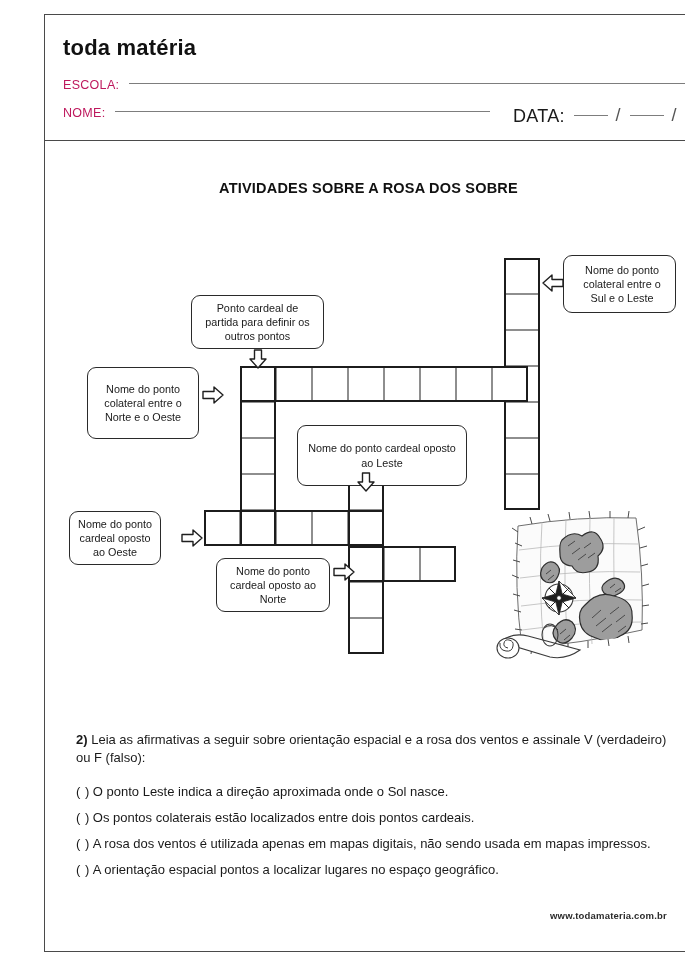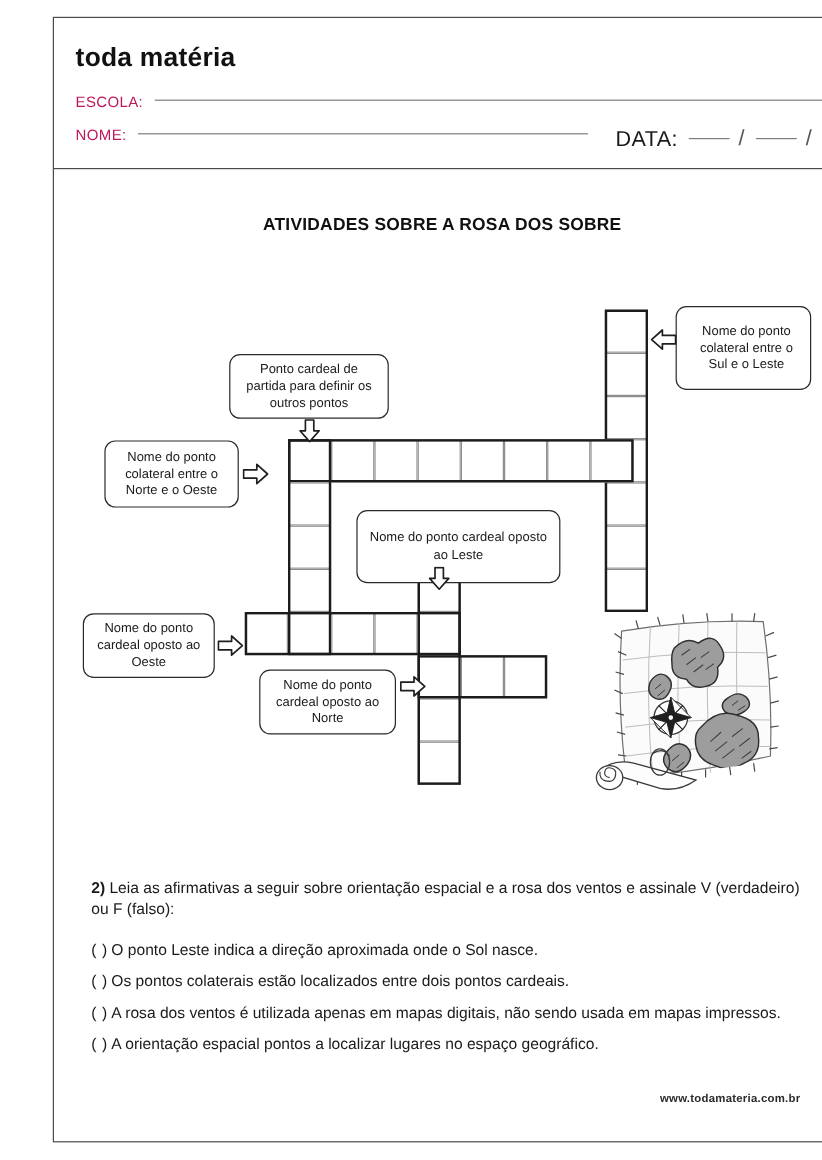--- a/index.html
+++ b/index.html
@@ -283,37 +283,37 @@
     <div class="cw-cell" style="left:303px; top:459px;"></div>
     <div class="cw-cell" style="left:303px; top:531px;"></div>
     <div class="cw-cell" style="left:303px; top:567px;"></div>
     <div class="cw-cell" style="left:303px; top:603px;"></div>
     <div class="cw-word-v" style="left:303px; top:459px; width:36px; height:180px;"></div>
 
     <div class="cw-cell" style="left:339px; top:531px;"></div>
     <div class="cw-cell" style="left:375px; top:531px;"></div>
     <div class="cw-word-h" style="left:303px; top:531px; width:108px; height:36px;"></div>
 
-    <div class="clue" style="left:518px; top:240px; width:113px; height:70px;padding-left:12px;">
+    <div class="clue" style="left:518px; top:240px; width:113px; height:58px;padding-left:12px;">
       <span>Nome do ponto colateral entre o Sul e o Leste</span>
     </div>
 
     <div class="clue" style="left:146px; top:280px; width:133px; height:54px;">
       <span>Ponto cardeal de partida para definir os outros pontos</span>
     </div>
 
-    <div class="clue" style="left:42px; top:352px; width:112px; height:56px;">
+    <div class="clue" style="left:42px; top:352px; width:112px; height:72px;">
       <span>Nome do ponto colateral entre o Norte e o Oeste</span>
     </div>
 
     <div class="clue" style="left:252px; top:410px; width:170px; height:61px;">
       <span>Nome do ponto cardeal oposto ao Leste</span>
     </div>
 
-    <div class="clue" style="left:24px; top:496px; width:110px; height:54px;">
+    <div class="clue" style="left:24px; top:496px; width:92px; height:54px;">
       <span>Nome do ponto cardeal oposto ao Oeste</span>
     </div>
 
     <div class="clue" style="left:171px; top:543px; width:114px; height:54px;">
       <span>Nome do ponto cardeal oposto ao Norte</span>
     </div>
 
     <div class="arrow" style="left:497px; top:258px;">
       <svg width="22" height="20" viewBox="0 0 22 20">
         <path d="M1 10 L10 2 L10 6.5 L21 6.5 L21 13.5 L10 13.5 L10 18 Z" fill="#ffffff" stroke="#1f1f1f" stroke-width="1.4" stroke-linejoin="round"></path>

